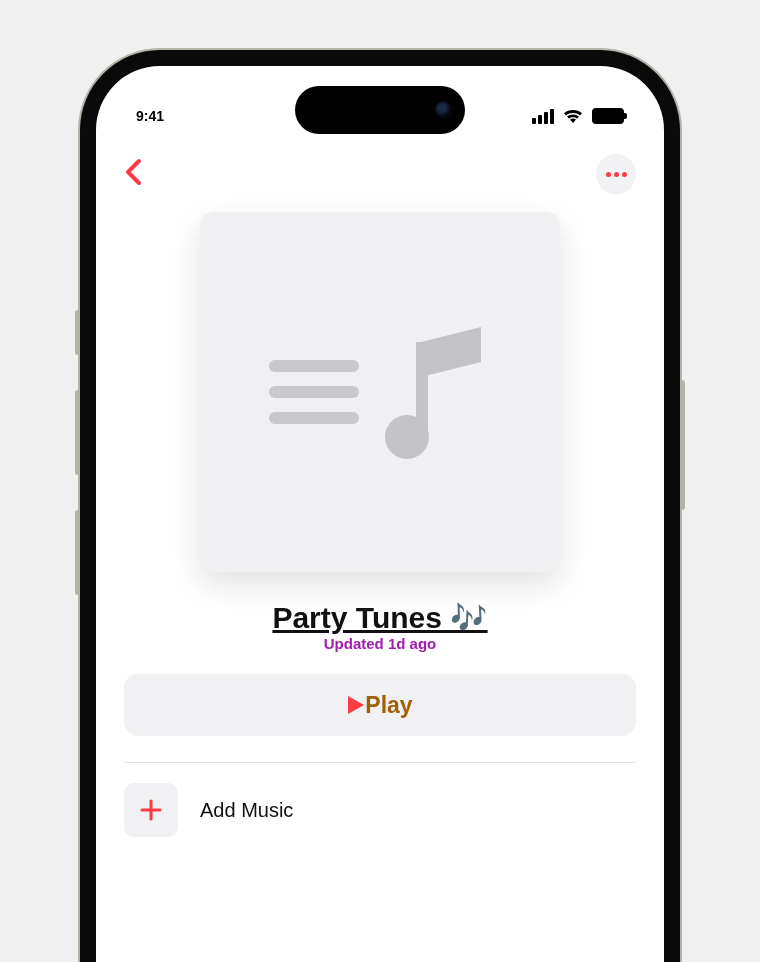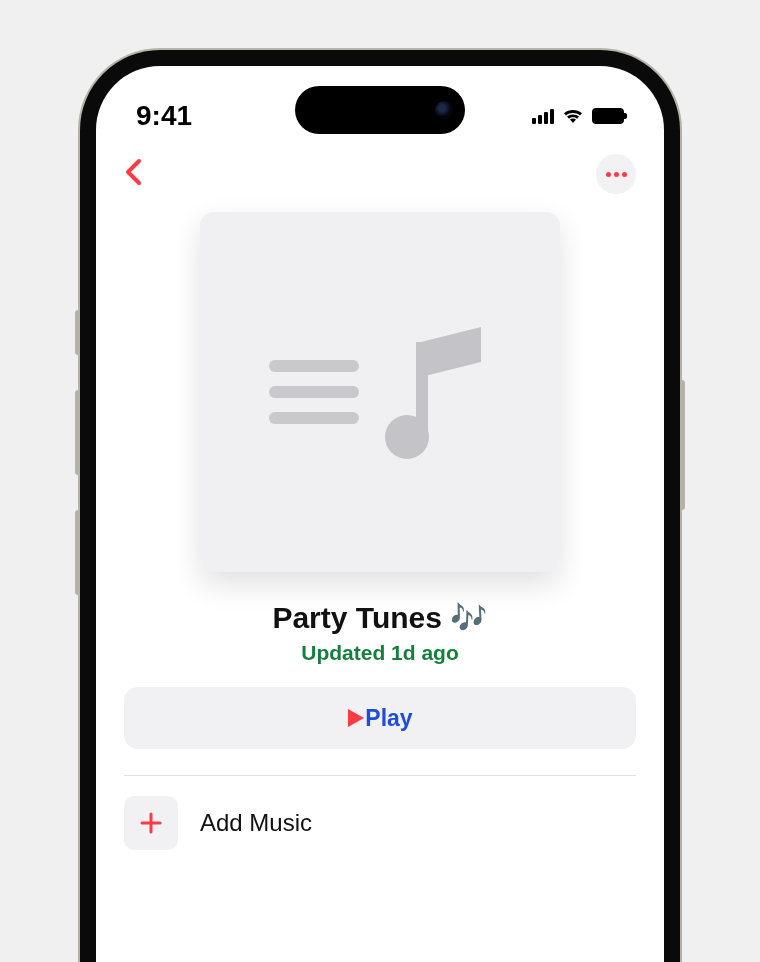--- a/index.html
+++ b/index.html
@@ -56,21 +56,21 @@
     background: radial-gradient(circle at 40% 40%, #1a2a4a 20%, #050510 55%);
     border-radius: 50%;
   }
   .status-bar {
     height: 80px;
     display: flex;
     justify-content: space-between;
     align-items: center;
     padding: 20px 40px 0;
     font-weight: 600;
-    font-size: 28px;
+    font-size: 14px;
     color: #000;
   }
   .status-right { display: flex; align-items: center; gap: 8px; }
   .signal { display: flex; align-items: flex-end; gap: 2px; }
   .signal span { width: 4px; background: #000; border-radius: 1px; }
   .signal span:nth-child(1){height:6px}.signal span:nth-child(2){height:9px}
   .signal span:nth-child(3){height:12px}.signal span:nth-child(4){height:15px}
   .battery {
     width: 32px; height: 16px;
     border: 2px solid #000; border-radius: 4px;
@@ -104,50 +104,50 @@
     background: #f0f0f2;
     border-radius: 14px;
     display: flex; align-items: center; justify-content: center;
     box-shadow: 0 12px 30px rgba(0,0,0,0.12);
   }
   .playlist-glyph { display: flex; align-items: center; gap: 22px; }
   .list-lines { display: flex; flex-direction: column; gap: 14px; }
   .list-lines span { width: 90px; height: 12px; background: #c9c9cd; border-radius: 6px; }
 
   .title-block { text-align: center; margin-bottom: 8px; }
-  .playlist-title { font-size: 30px; font-weight: 700; color: #111; }
+  .playlist-title { font-size: 30px; font-weight: 700; color: #111; text-decoration: underline; }
   .playlist-author { font-size: 26px; font-weight: 400; color: #fc3c44; margin-top: 2px; }
-  .playlist-updated { font-size: 21px; font-weight: 600; color: #15803d; margin-top: 6px; }
+  .playlist-updated { font-size: 15px; font-weight: 600; color: #a21caf; }
 
   .action-row { display: flex; gap: 16px; margin-top: 22px; }
   .action-btn {
     flex: 1; height: 62px;
     background: #f1f1f3;
     border-radius: 14px;
     display: flex; align-items: center; justify-content: center;
     gap: 0;
-    color: #1d4ed8;
+    color: #a16207;
     font-size: 23px; font-weight: 600;
     cursor: pointer;
   }
 
   .divider { height: 1px; background: #e2e2e5; margin: 26px 0 0; }
 
   .add-music-row {
     display: flex; align-items: center; gap: 22px;
     padding: 20px 0 0;
     cursor: pointer;
   }
   .add-tile {
     width: 54px; height: 54px;
     background: #f1f1f3;
     border-radius: 10px;
     display: flex; align-items: center; justify-content: center;
   }
-  .add-label { font-size: 24px; font-weight: 400; color: #111; }
+  .add-label { font-size: 20px; font-weight: 400; color: #111; }
 </style>
 </head>
 <body>
 
 <div class="phone-frame">
   <div class="side-buttons-left">
     <div class="side-btn mute"></div>
     <div class="side-btn vol"></div>
     <div class="side-btn vol"></div>
   </div>

